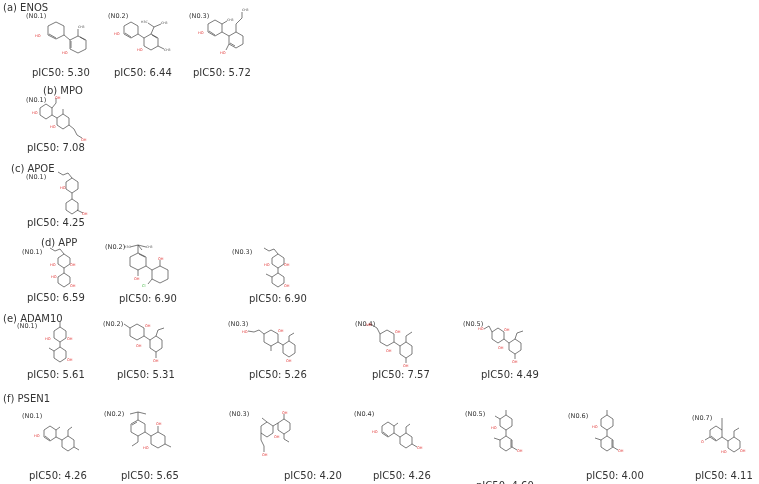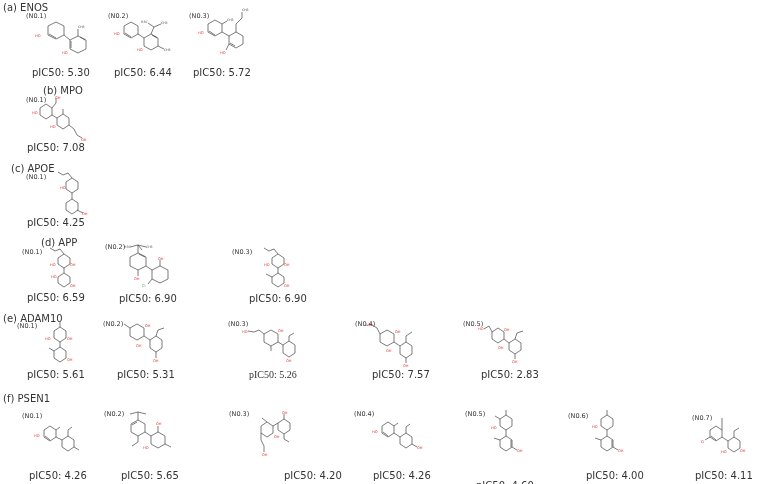--- a/index.html
+++ b/index.html
@@ -197,21 +197,21 @@
   <polygon points="22,12 29,8 36,12 36,20 29,24 22,20"></polygon>
   <line x1="29" y1="24" x2="29" y2="29"></line>
   <line x1="36" y1="20" x2="41" y2="23"></line>
   <polyline points="41,23 47,19 53,23 53,31 47,35 41,31 41,23"></polyline>
   <line x1="47" y1="19" x2="47" y2="14"></line>
   <line x1="47" y1="14" x2="52" y2="11"></line>
   <text class="oh" x="0" y="11">HO</text>
   <text class="oh" x="36" y="10">OH</text>
   <text class="oh" x="44" y="40">OH</text>
 </svg>
-<div class="pic50" style="left:249px;top:369px;font-family:Liberation Serif, serif;">pIC50: 5.26</div>
+<div class="pic50" style="left:249px;top:369px;">pIC50: 5.26</div>
 
 <div class="cid" style="left:355px;top:320px;">(N0.4)</div>
 <svg class="mol" style="left:366px;top:322px;" width="70" height="48" viewBox="0 0 70 48">
   <line x1="6" y1="3" x2="11" y2="6"></line>
   <line x1="11" y1="6" x2="14" y2="12"></line>
   <polygon points="14,12 21,8 28,12 28,20 21,24 14,20"></polygon>
   <line x1="28" y1="20" x2="34" y2="24"></line>
   <polyline points="34,24 40,20 46,24 46,32 40,36 34,32 34,24"></polyline>
   <line x1="40" y1="20" x2="40" y2="14"></line>
   <line x1="40" y1="14" x2="46" y2="10"></line>
@@ -231,21 +231,21 @@
   <line x1="26" y1="17" x2="31" y2="21"></line>
   <polyline points="31,21 37,17 43,21 43,28 37,32 31,28 31,21"></polyline>
   <line x1="37" y1="17" x2="39" y2="11"></line>
   <line x1="39" y1="11" x2="45" y2="9"></line>
   <line x1="37" y1="32" x2="37" y2="37"></line>
   <text class="oh" x="0" y="8">HO</text>
   <text class="oh" x="26" y="9">OH</text>
   <text class="oh" x="20" y="27">OH</text>
   <text class="oh" x="34" y="41">OH</text>
 </svg>
-<div class="pic50" style="left:481px;top:369px;">pIC50: 2.83</div>
+<div class="pic50" style="left:481px;top:369px;">pIC50: 4.49</div>
 
 <div class="section-label" style="left:3px;top:393px;">(f) PSEN1</div>
 
 <div class="cid" style="left:22px;top:412px;">(N0.1)</div>
 <svg class="mol" style="left:32px;top:420px;" width="60" height="45" viewBox="0 0 60 45">
   <polyline points="12,10 18,6 24,10 24,17 18,21 12,17 12,10"></polyline>
   <line x1="13" y1="16" x2="18" y2="20"></line>
   <line x1="24" y1="10" x2="28" y2="7"></line>
   <line x1="24" y1="17" x2="30" y2="20"></line>
   <polygon points="30,20 36,16 42,20 42,27 36,31 30,27"></polygon>

